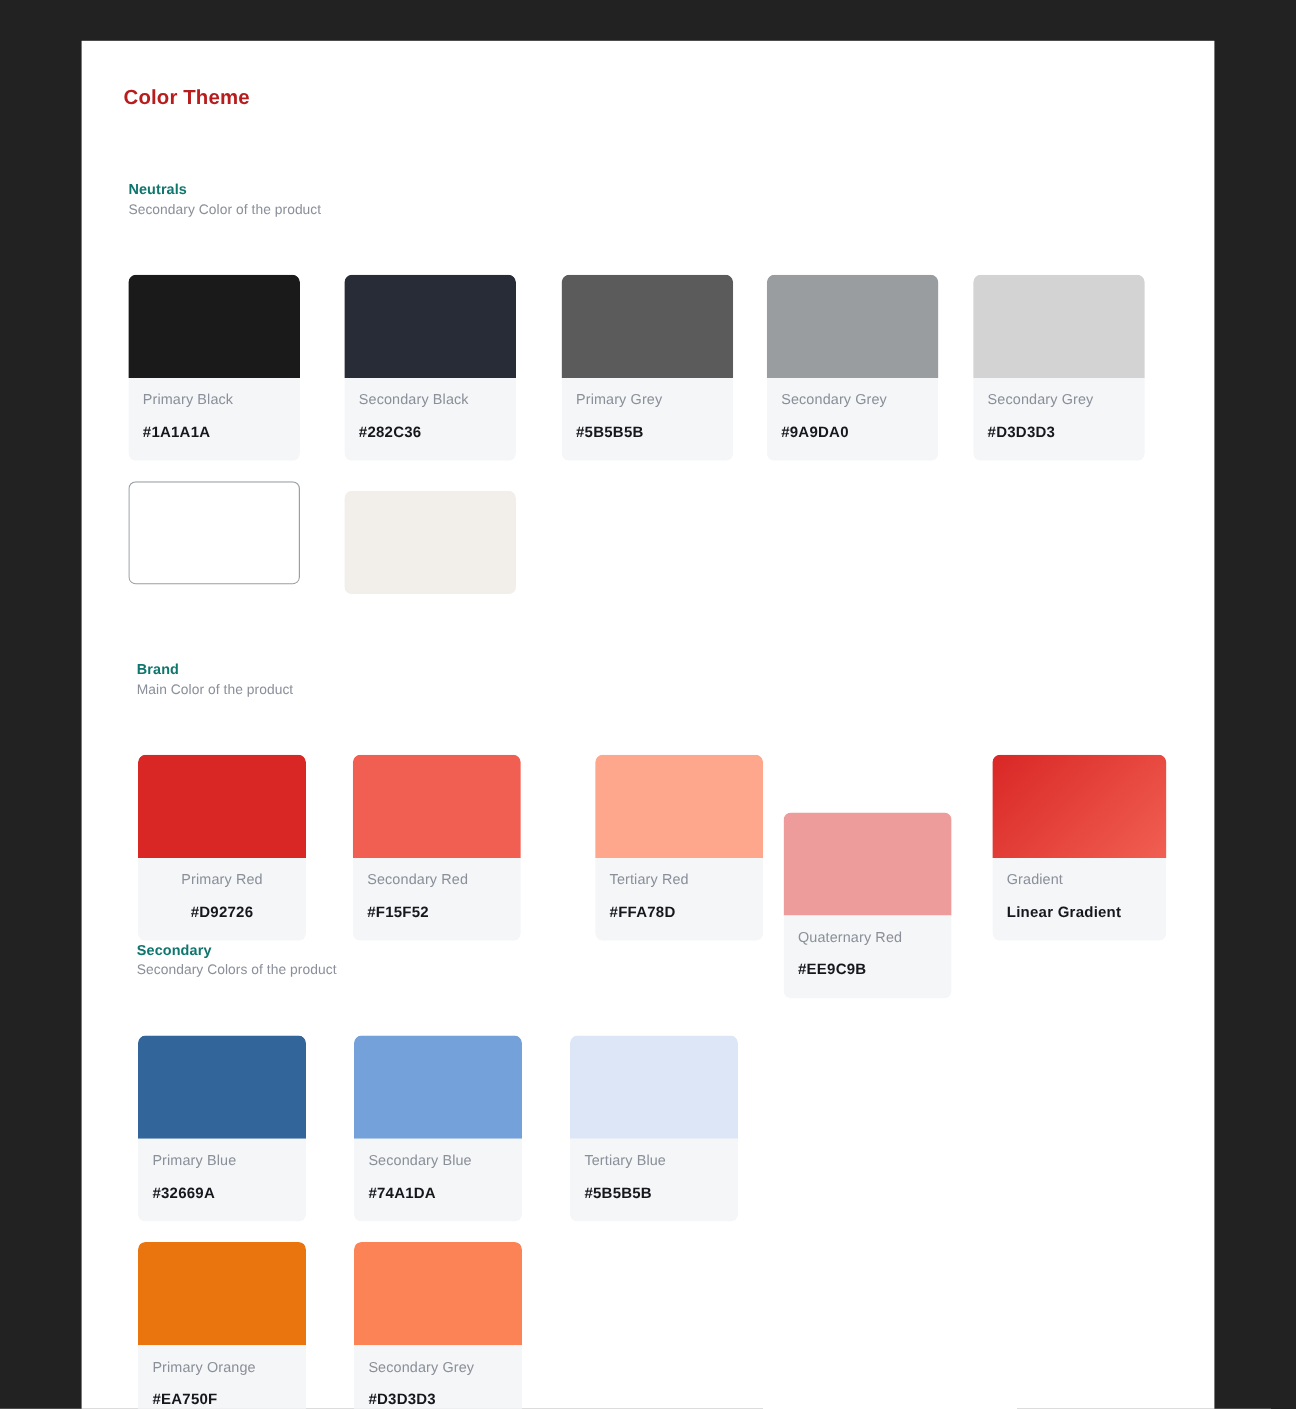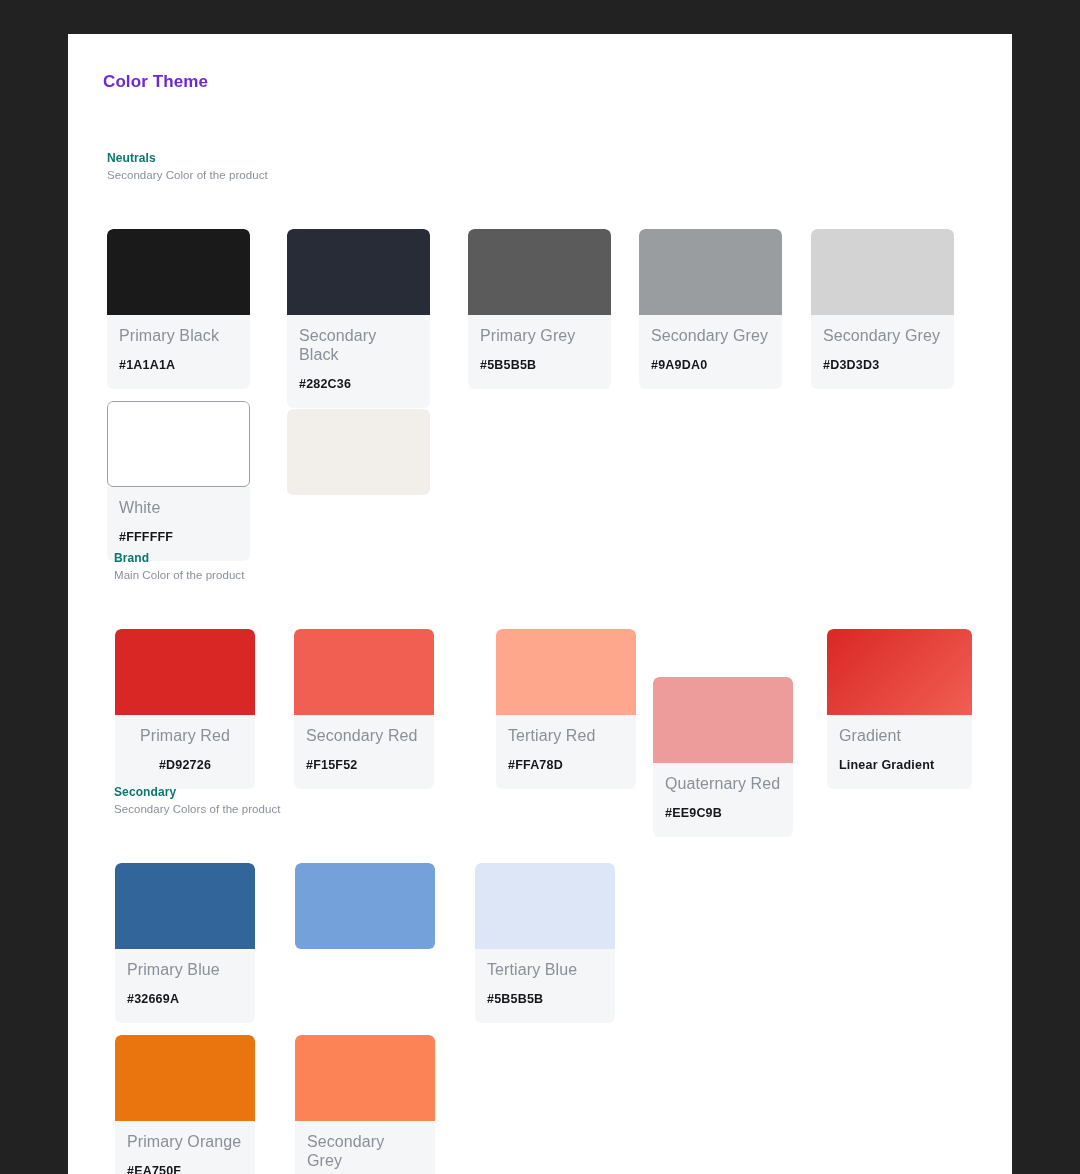--- a/index.html
+++ b/index.html
@@ -23,21 +23,21 @@
     background: #FFFFFF;
     overflow: hidden;
   }
 
   .page-title {
     position: absolute;
     left: 35px;
     top: 38px;
     font-size: 17px;
     font-weight: bold;
-    color: #6d28d9;
+    color: #b91c1c;
     letter-spacing: 0.1px;
   }
 
   
   .section { position: absolute; left: 0; width: 944px; }
   .section-head { position: absolute; left: 0; top: 0; }
   .section-title {
     font-size: 12px;
     font-weight: bold;
     color: #0f766e;
@@ -65,21 +65,21 @@
     box-sizing: border-box;
     border-radius: 6px;
   }
   .card-foot {
     background: #F5F6F7;
     border-radius: 0 0 6px 6px;
     padding: 11px 12px 16px 12px;
     box-sizing: border-box;
   }
   .card-name {
-    font-size: 16px;
+    font-size: 12px;
     color: #8A8F99;
     letter-spacing: 0.1px;
     line-height: 1.2;
   }
   .card-hex {
     margin-top: 13px;
     font-size: 12.5px;
     font-weight: bold;
     color: #15171C;
     letter-spacing: 0.2px;
@@ -134,24 +134,20 @@
     <div class="card" style="left:743px; top:78px; width:143px;">
       <div class="swatch" style="background:#D3D3D3;"></div>
       <div class="card-foot">
         <div class="card-name">Secondary Grey</div>
         <div class="card-hex">#D3D3D3</div>
       </div>
     </div>
 
     <div class="card" style="left:39px; top:250px; width:143px;">
       <div class="swatch bordered" style="background:#FFFFFF;"></div>
-      <div class="card-foot">
-        <div class="card-name">White</div>
-        <div class="card-hex">#FFFFFF</div>
-      </div>
     </div>
 
     <div class="card" style="left:219px; top:258px; width:143px;">
       <div class="swatch" style="background:#F2EFEB;"></div>
     </div>
   </div>
 
   <div class="section" style="top:517px;">
     <div class="section-head" style="left:46px;">
       <div class="section-title">Brand</div>
@@ -208,20 +204,24 @@
     <div class="card" style="left:47px;  top:78px; width:140px;">
       <div class="swatch" style="background:#32669A;"></div>
       <div class="card-foot">
         <div class="card-name">Primary Blue</div>
         <div class="card-hex">#32669A</div>
       </div>
     </div>
 
     <div class="card" style="left:227px; top:78px; width:140px;">
       <div class="swatch" style="background:#74A1DA;"></div>
+      <div class="card-foot">
+        <div class="card-name">Secondary Blue</div>
+        <div class="card-hex">#74A1DA</div>
+      </div>
     </div>
 
     <div class="card" style="left:407px; top:78px; width:140px;">
       <div class="swatch" style="background:#DCE6F7;"></div>
       <div class="card-foot">
         <div class="card-name">Tertiary Blue</div>
         <div class="card-hex">#5B5B5B</div>
       </div>
     </div>
 

